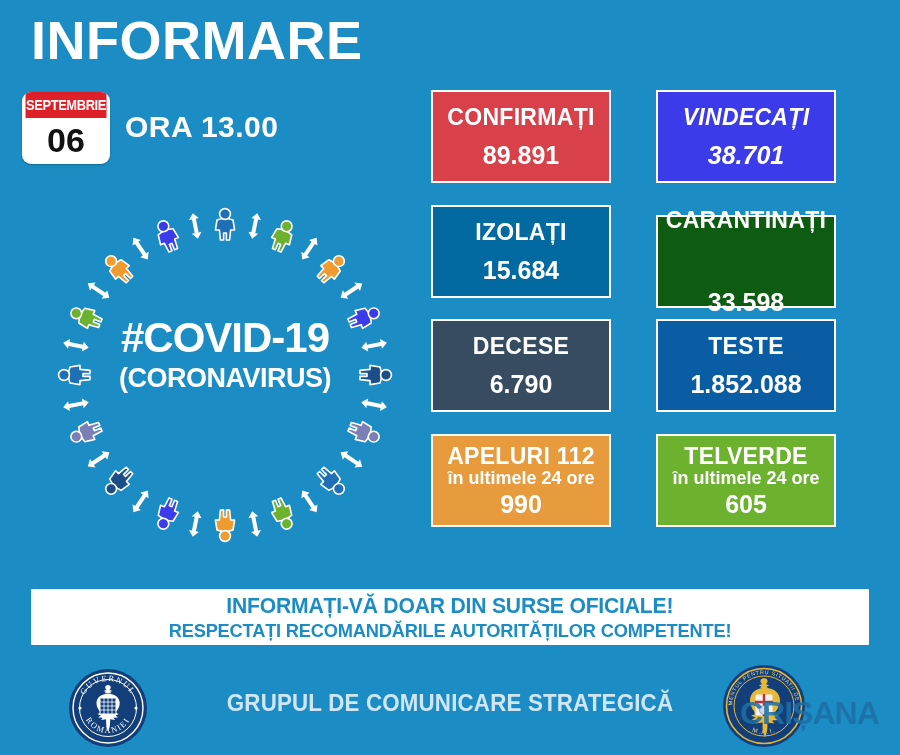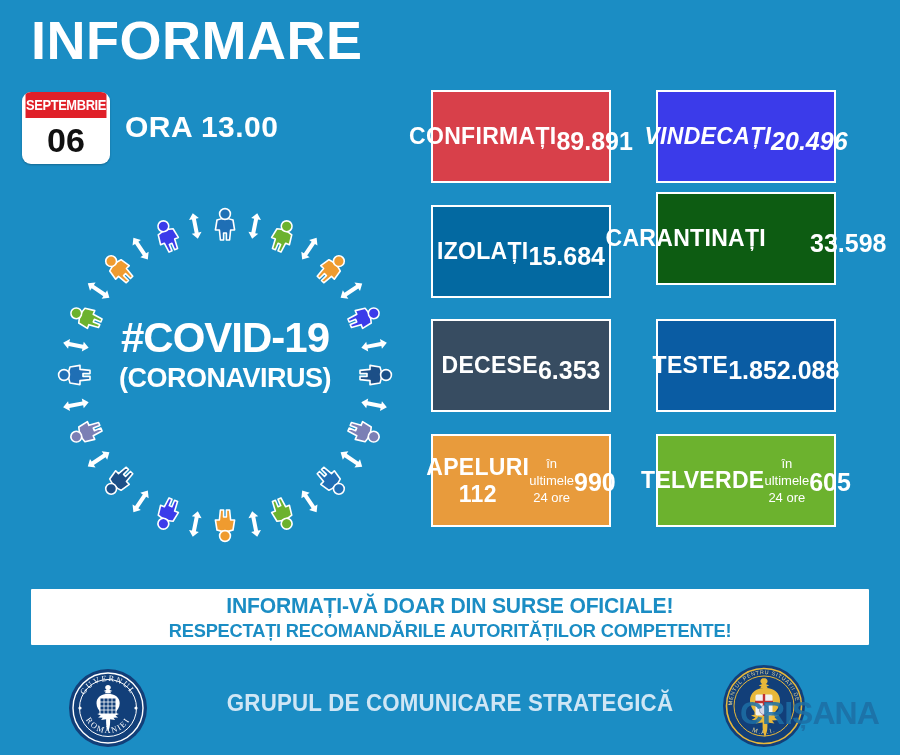--- a/index.html
+++ b/index.html
@@ -94,48 +94,48 @@
     line-height: 34px;
   }
 
   
   .stat-box {
     position: absolute;
     border: 2px solid #ffffff;
     color: #ffffff;
     text-align: center;
     display: flex;
-    flex-direction: row;
+    flex-direction: column;
     align-items: center;
     justify-content: center;
   }
   .stat-label {
     font-size: 23px;
     font-weight: bold;
     letter-spacing: 0.3px;
     line-height: 27px;
   }
   .stat-sub {
-    font-size: 13px;
-    font-weight: normal;
+    font-size: 18px;
+    font-weight: bold;
     line-height: 17px;
   }
   .stat-value {
     font-size: 25px;
     font-weight: bold;
     line-height: 30px;
     margin-top: 9px;
   }
   .stat-box.compact .stat-value { margin-top: 2px; }
 
   
   #box-confirmati { left: 431px; top: 90px;  width: 180px; height: 93px; }
   #box-vindecati  { left: 656px; top: 90px;  width: 180px; height: 93px; }
   #box-izolati    { left: 431px; top: 205px; width: 180px; height: 93px; }
-  #box-carantinati{ left: 656px; top: 192px; width: 180px; height: 93px; gap: 44px; }
+  #box-carantinati{ left: 656px; top: 215px; width: 180px; height: 93px; gap: 44px; }
   #box-decese     { left: 431px; top: 319px; width: 180px; height: 93px; }
   #box-teste      { left: 656px; top: 319px; width: 180px; height: 93px; }
   #box-apeluri    { left: 431px; top: 434px; width: 180px; height: 93px; }
   #box-telverde   { left: 656px; top: 434px; width: 180px; height: 93px; }
 
   
   #banner {
     position: absolute;
     left: 31px; top: 589px;
     width: 838px; height: 56px;
@@ -304,36 +304,36 @@
     </div>
   </div>
 
   <div class="stat-box" id="box-confirmati" style="background: rgb(216, 64, 74);">
     <div class="stat-label">CONFIRMAȚI</div>
     <div class="stat-value">89.891</div>
   </div>
 
   <div class="stat-box" id="box-vindecati" style="background: rgb(59, 59, 234); font-style: italic;">
     <div class="stat-label">VINDECAȚI</div>
-    <div class="stat-value">20.496</div>
+    <div class="stat-value">38.701</div>
   </div>
 
   <div class="stat-box" id="box-izolati" style="background: #0369a1;">
     <div class="stat-label">IZOLAȚI</div>
     <div class="stat-value">15.684</div>
   </div>
 
   <div class="stat-box" id="box-carantinati" style="background: rgb(13, 92, 18);">
     <div class="stat-label">CARANTINAȚI</div>
     <div class="stat-value">33.598</div>
   </div>
 
   <div class="stat-box" id="box-decese" style="background: rgb(55, 76, 97);">
     <div class="stat-label">DECESE</div>
-    <div class="stat-value">6.353</div>
+    <div class="stat-value">6.790</div>
   </div>
 
   <div class="stat-box" id="box-teste" style="background: rgb(10, 92, 163);">
     <div class="stat-label">TESTE</div>
     <div class="stat-value">1.852.088</div>
   </div>
 
   <div class="stat-box compact" id="box-apeluri" style="background: rgb(232, 155, 60);">
     <div class="stat-label">APELURI 112</div>
     <div class="stat-sub">în ultimele 24 ore</div>

